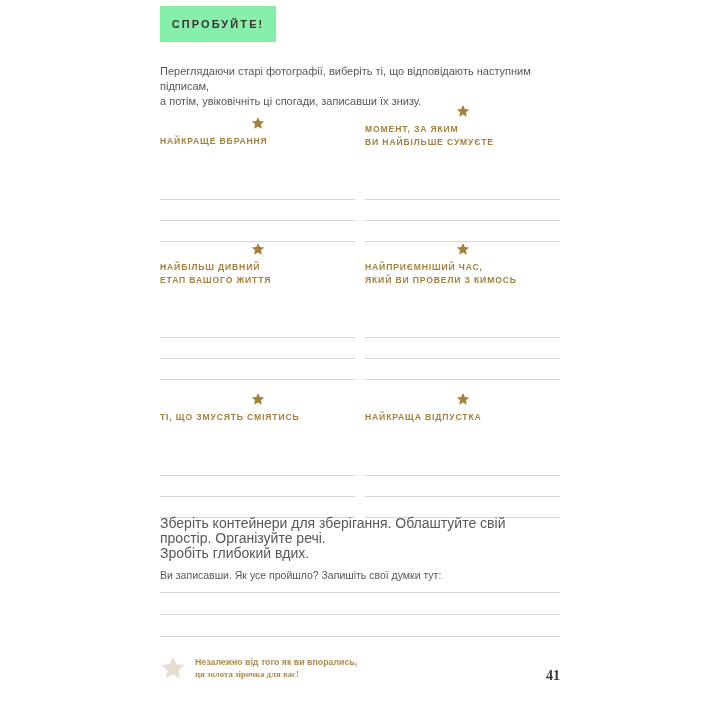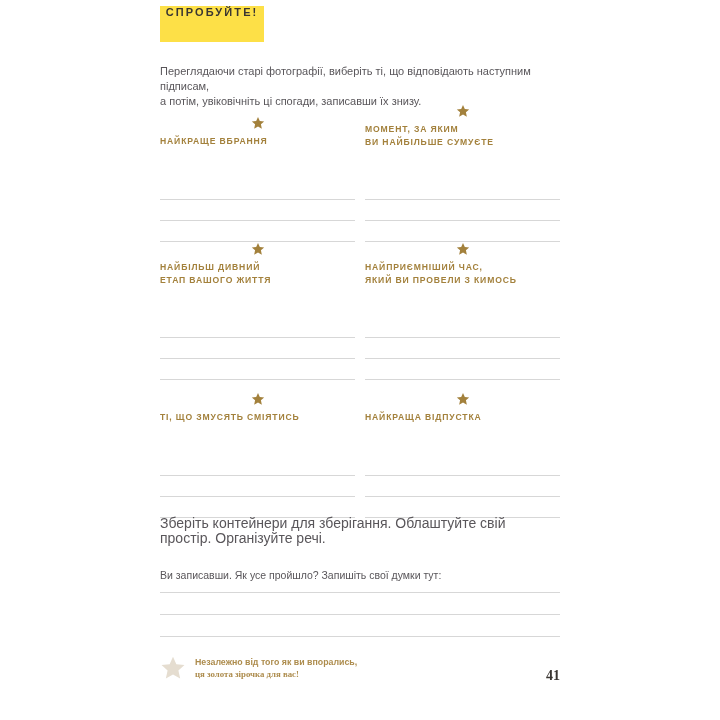--- a/index.html
+++ b/index.html
@@ -21,24 +21,25 @@
     left: 0; top: 0;
     width: 720px;
     height: 720px;
   }
 
   
   .badge {
     position: absolute;
     left: 160px;
     top: 6px;
-    width: 104px;
+    width: 116px;
     height: 36px;
-    background: #fde047;
+    background: #86efac;
     display: flex;
+    align-items: center;
     justify-content: center;
   }
   .badge-label {
     font-size: 11px;
     font-weight: 700;
     letter-spacing: 2.1px;
     color: #3a3632;
     text-transform: uppercase;
     white-space: nowrap;
   }
@@ -297,20 +298,21 @@
           <div class="rule"></div>
           <div class="rule"></div>
         </div>
       </div>
     </div>
 
   </div>
 
   <div class="closing">
     <span>Зберіть контейнери для зберігання. Облаштуйте свій простір. Організуйте речі.</span>
+    <span class="l2">Зробіть глибокий вдих.</span>
   </div>
 
   <div class="question">Ви записавши. Як усе пройшло? Запишіть свої думки тут:</div>
 
   <div class="wide-rules">
     <div class="rule"></div>
     <div class="rule"></div>
     <div class="rule"></div>
   </div>
 

